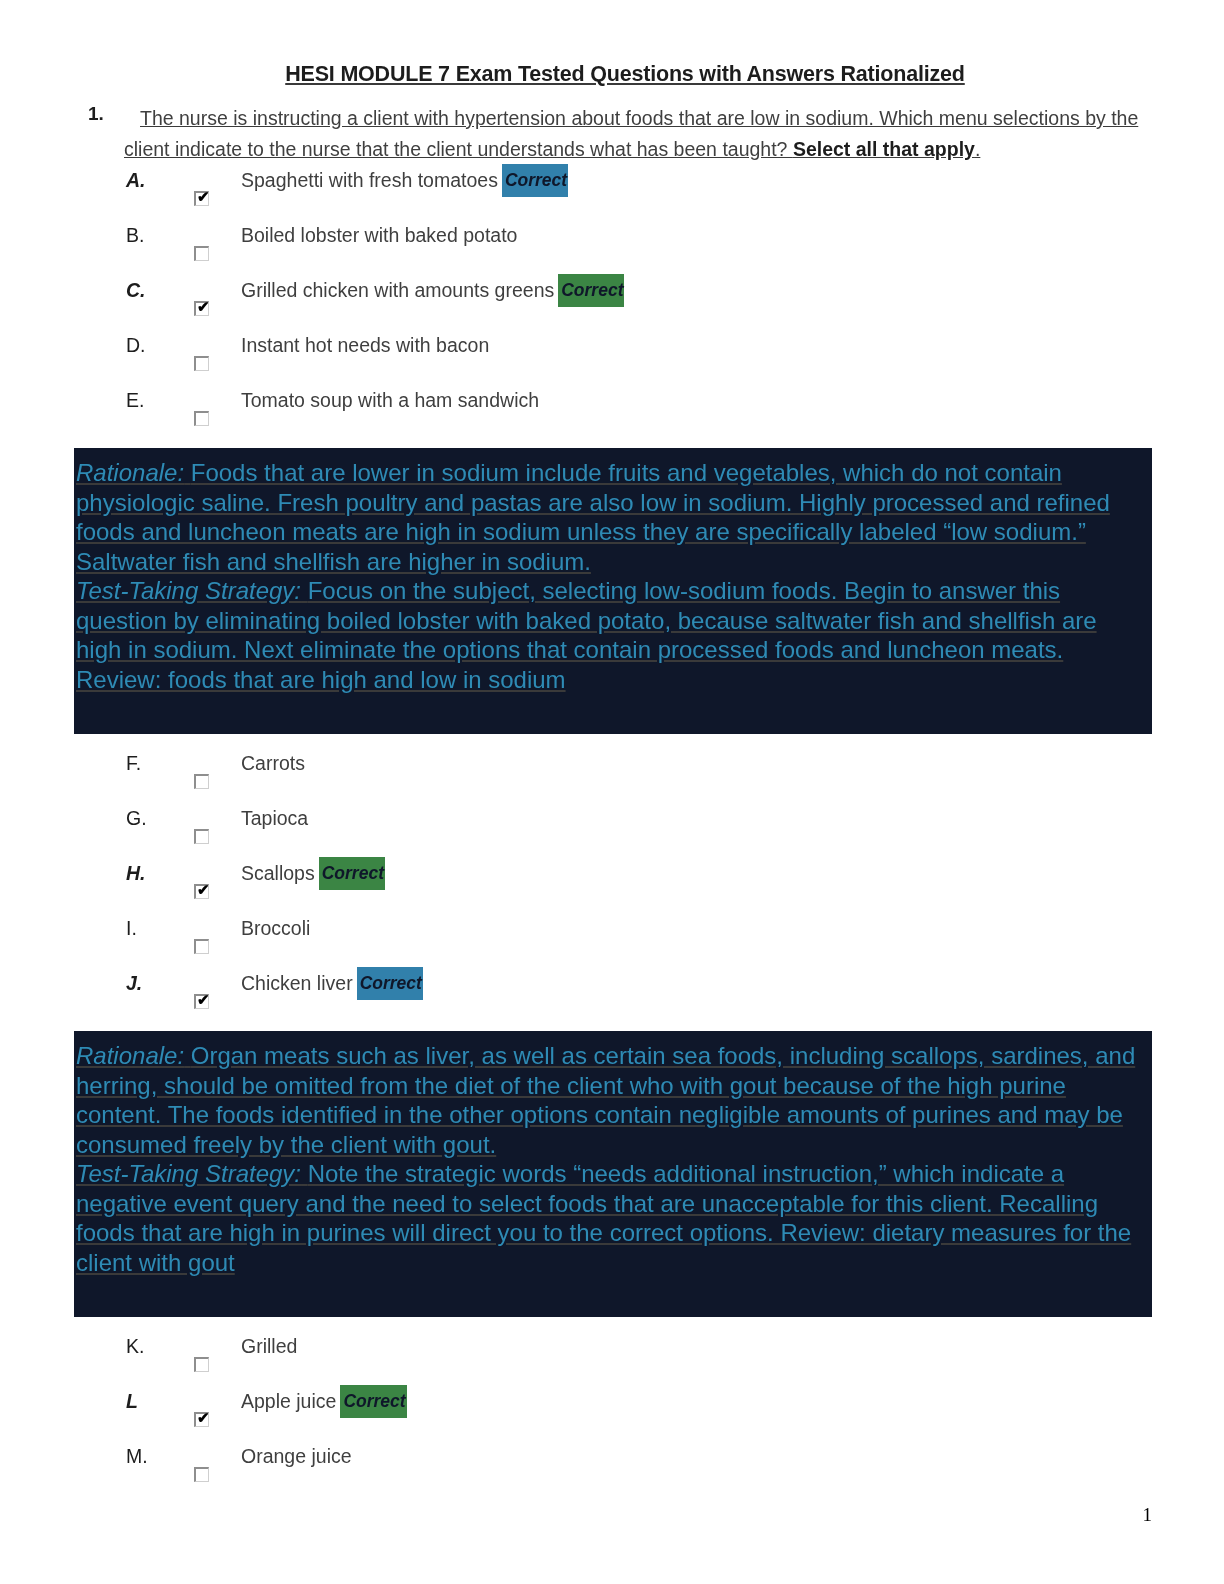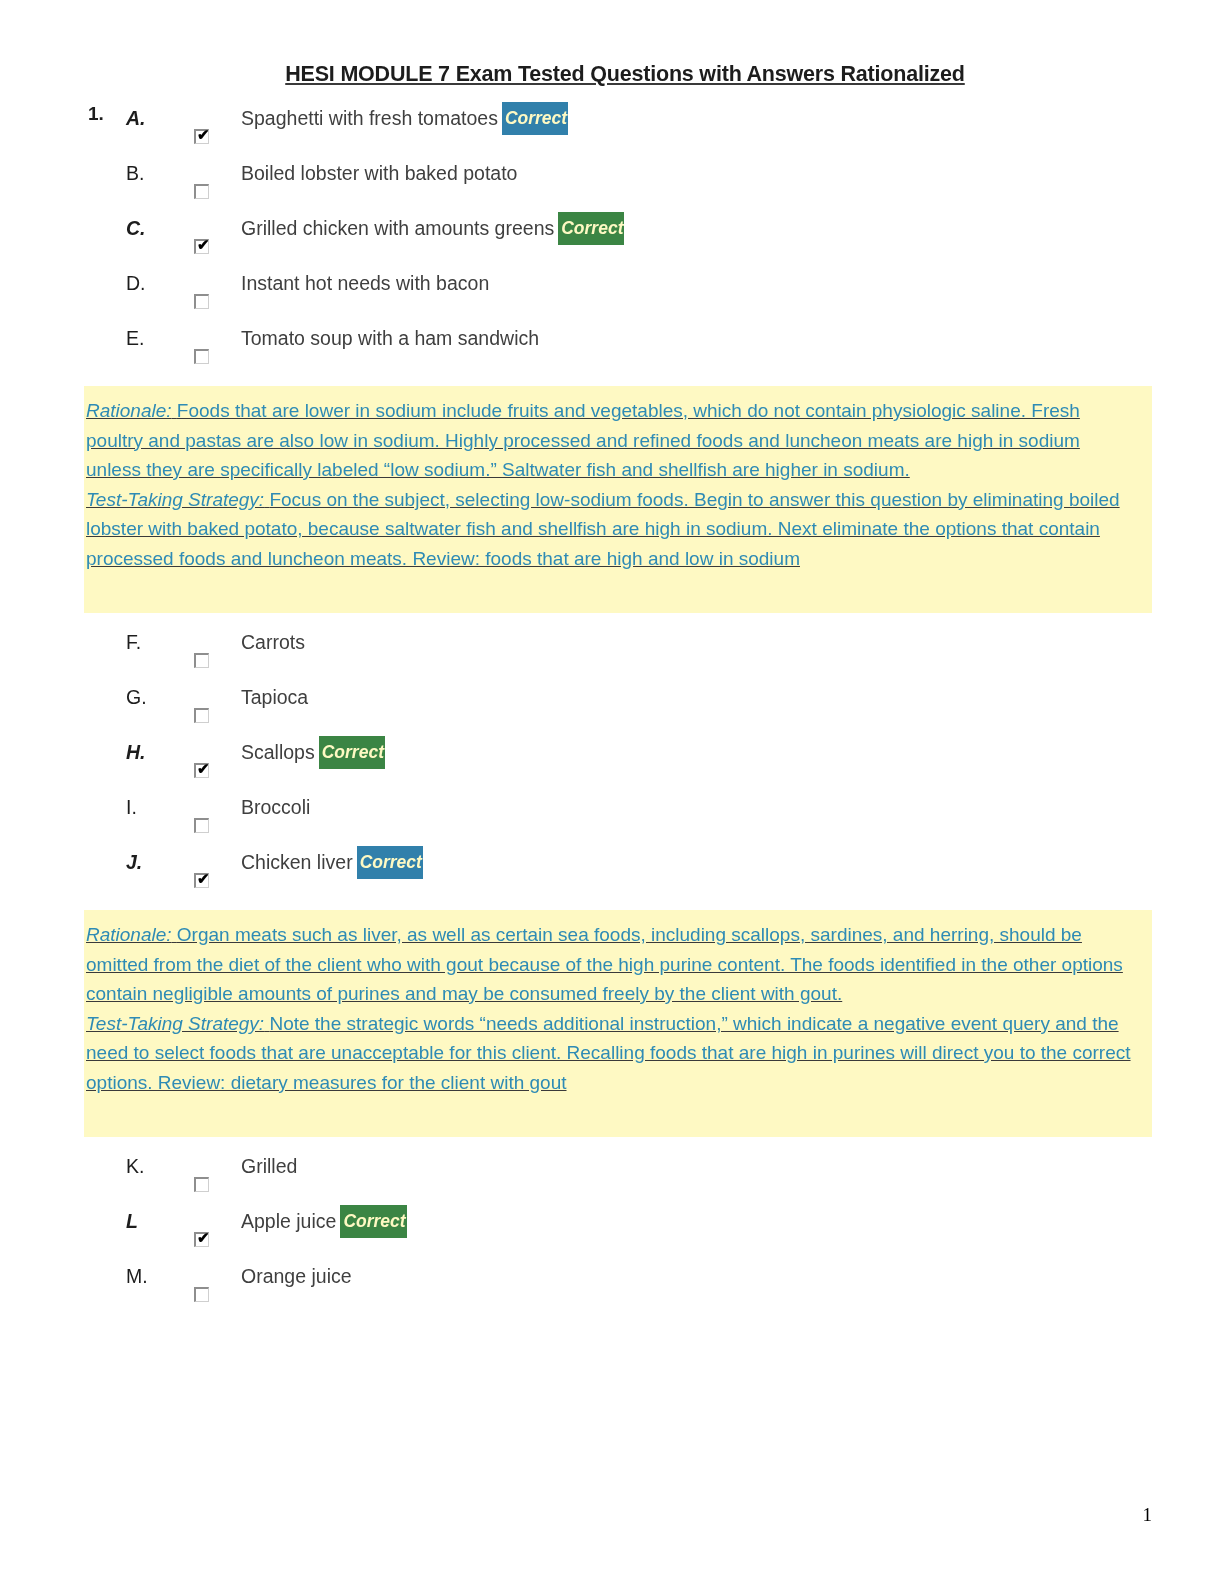--- a/index.html
+++ b/index.html
@@ -118,37 +118,37 @@
     font-size: 19.5px;
     line-height: 30px;
     color: #3f3f3f;
     white-space: nowrap;
   }
   .badge {
     display: inline-block;
     font-style: italic;
     font-weight: bold;
     font-size: 17.5px;
-    color: #fef9c3;
+    color: #0f172a;
     padding: 1px 1px 2px 3px;
     margin-left: 4px;
     position: relative;
     top: -1px;
   }
   .badge.blue  { background: #3180ab; }
   .badge.green { background: #3b8544; }
 
   
   .rationale {
-    background: #fef9c3;
+    background: #0f172a;
     color: #2e8bb5;
-    font-size: 19px;
+    font-size: 24px;
     line-height: 29.5px;
     padding: 10px 14px 40px 2px;
-    margin: 8px 0 0 16px;
+    margin: 8px 0 0 6px;
     box-sizing: border-box;
   }
   .rationale p { margin: 0; }
   .rationale i { font-style: italic; }
 
   .gap { height: 14px; }
 
   .page-number {
     position: absolute;
     right: 72px;
@@ -161,20 +161,21 @@
 </head>
 <body>
 
 <div class="page">
 
   <div class="doc-title">HESI MODULE 7 Exam Tested Questions with Answers Rationalized</div>
 
   <div id="content">
       <div class="question">
         <div class="q-number">1.</div>
+        <p class="q-text indented"><span>The nurse is instructing a client with hypertension about foods that are low in sodium. Which menu selections by the client indicate to the nurse that the client understands what has been taught? </span><b>Select all that apply</b><span>.</span></p>
         <ul class="options">
           <li class="option">
             <span class="opt-letter correct-letter">A.</span>
             <span class="opt-checkbox">
               <span class="tick">✔</span>
             </span>
             <span class="opt-label"><span>Spaghetti with fresh tomatoes</span><span class="badge blue">Correct</span></span>
           </li>
           <li class="option">
             <span class="opt-letter">B.</span>

